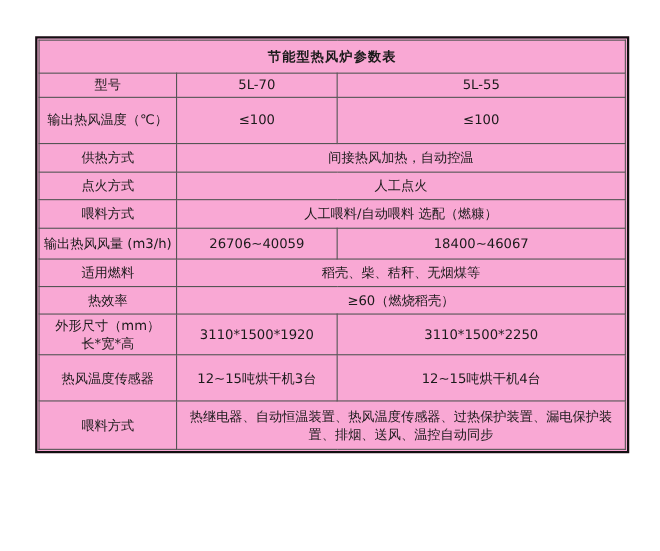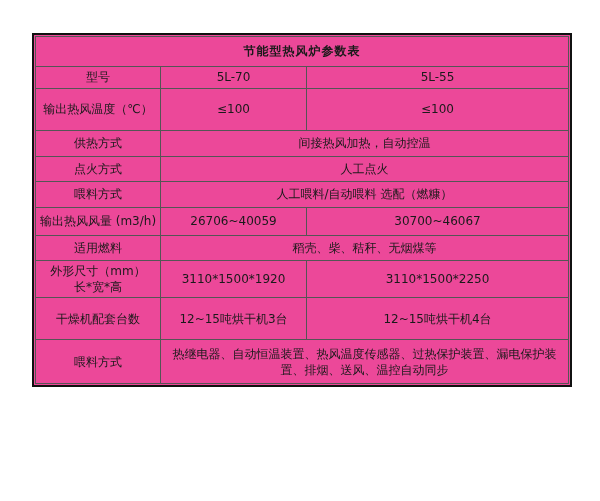--- a/index.html
+++ b/index.html
@@ -11,21 +11,21 @@
     position:relative;
     overflow:hidden;
   }
   .table-frame{
     position:absolute;
     left:32px; top:33px;
     width:540px;
     box-sizing:border-box;
     border:2px solid #111111;
     padding:1px;
-    background:#ec4899;
+    background:#f9a8d4;
   }
   table.spec{
     width:100%;
     border-collapse:collapse;
     table-layout:fixed;
   }
   table.spec td{
     border:1px solid #555555;
     text-align:center;
     vertical-align:middle;
@@ -78,34 +78,38 @@
         <td class="label-cell">点火方式</td>
         <td colspan="2">人工点火</td>
       </tr>
       <tr class="h26">
         <td class="label-cell">喂料方式</td>
         <td colspan="2">人工喂料/自动喂料 选配（燃糠）</td>
       </tr>
       <tr class="h28">
         <td class="label-cell">输出热风风量 (m3/h)</td>
         <td>26706~40059</td>
-        <td>30700~46067</td>
+        <td>18400~46067</td>
       </tr>
       <tr class="h25">
         <td class="label-cell">适用燃料</td>
         <td colspan="2">稻壳、柴、秸秆、无烟煤等</td>
+      </tr>
+      <tr class="h25">
+        <td class="label-cell">热效率</td>
+        <td colspan="2">≥60（燃烧稻壳）</td>
       </tr>
       <tr class="h37">
         <td class="label-cell">外形尺寸（mm）
 长*宽*高</td>
         <td>3110*1500*1920</td>
         <td>3110*1500*2250</td>
       </tr>
       <tr class="h27">
-        <td class="label-cell">干燥机配套台数</td>
+        <td class="label-cell">热风温度传感器</td>
         <td>12~15吨烘干机3台</td>
         <td>12~15吨烘干机4台</td>
       </tr>
       <tr class="h44">
         <td class="label-cell">喂料方式</td>
         <td colspan="2">热继电器、自动恒温装置、热风温度传感器、过热保护装置、漏电保护装置、排烟、送风、温控自动同步</td>
       </tr>
     </tbody>
   </table>
 </div>

